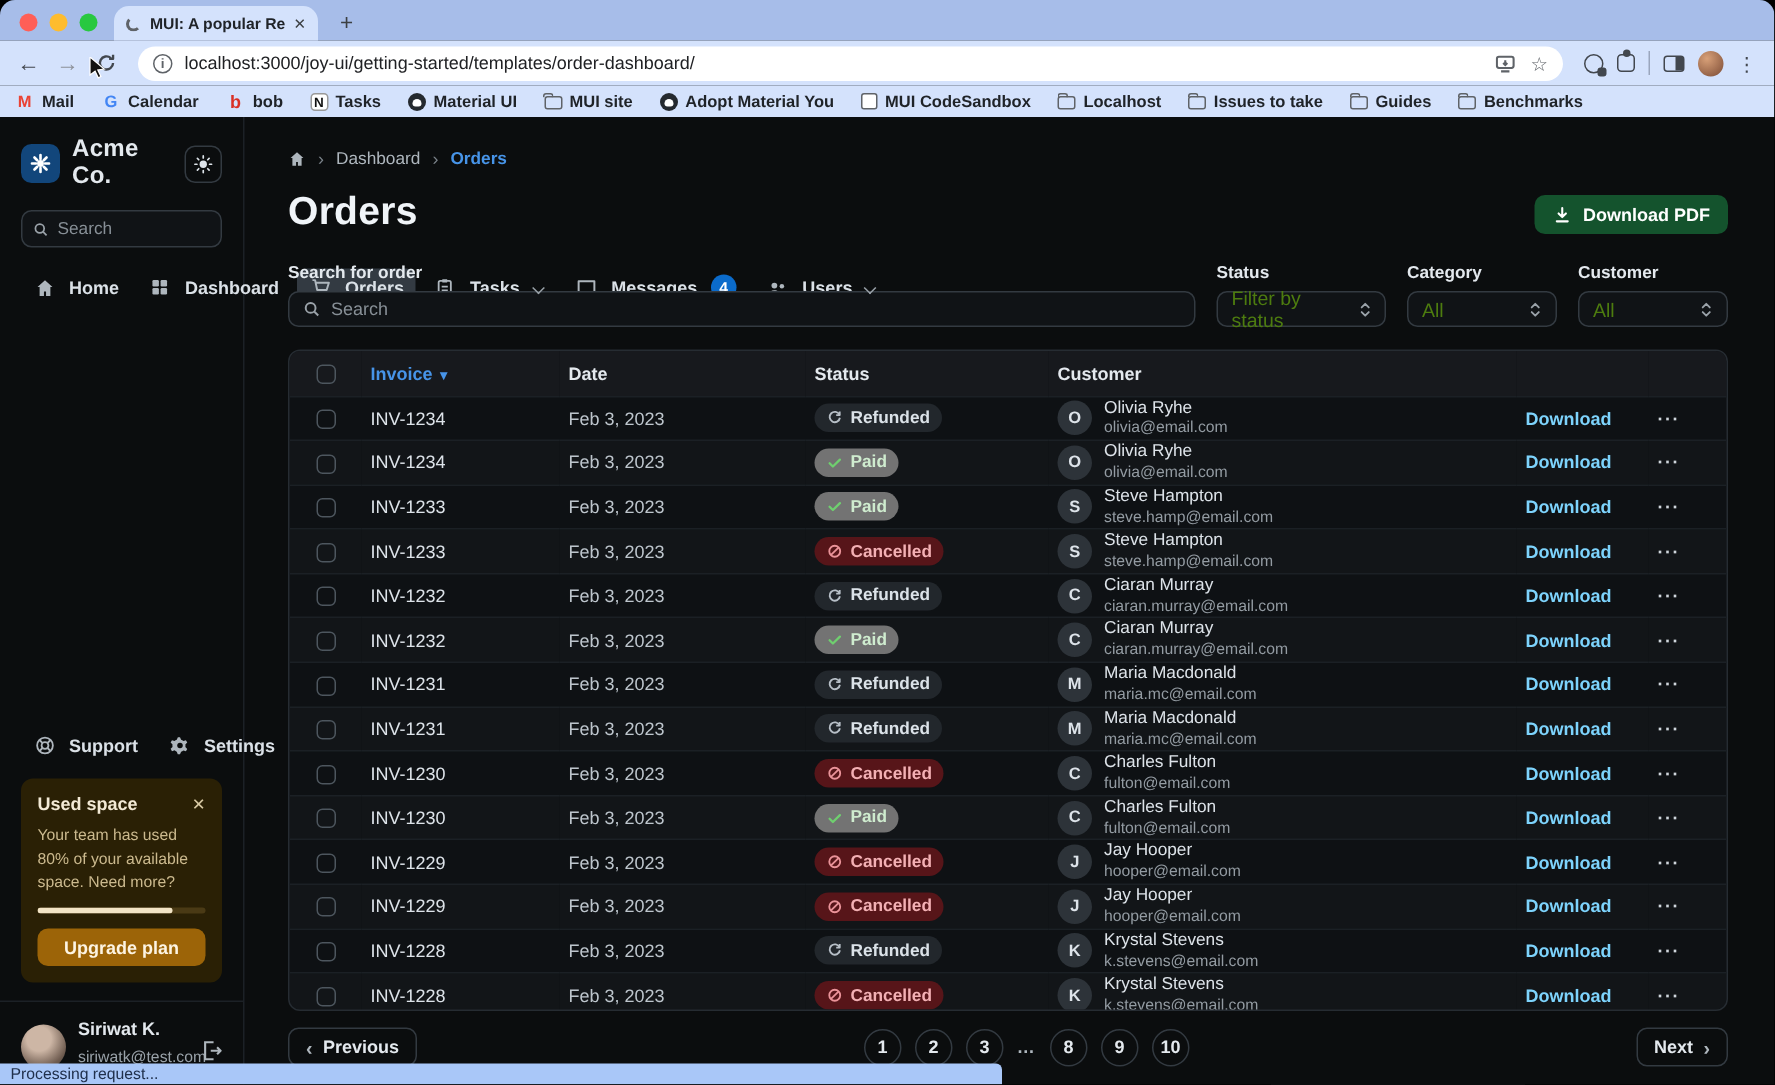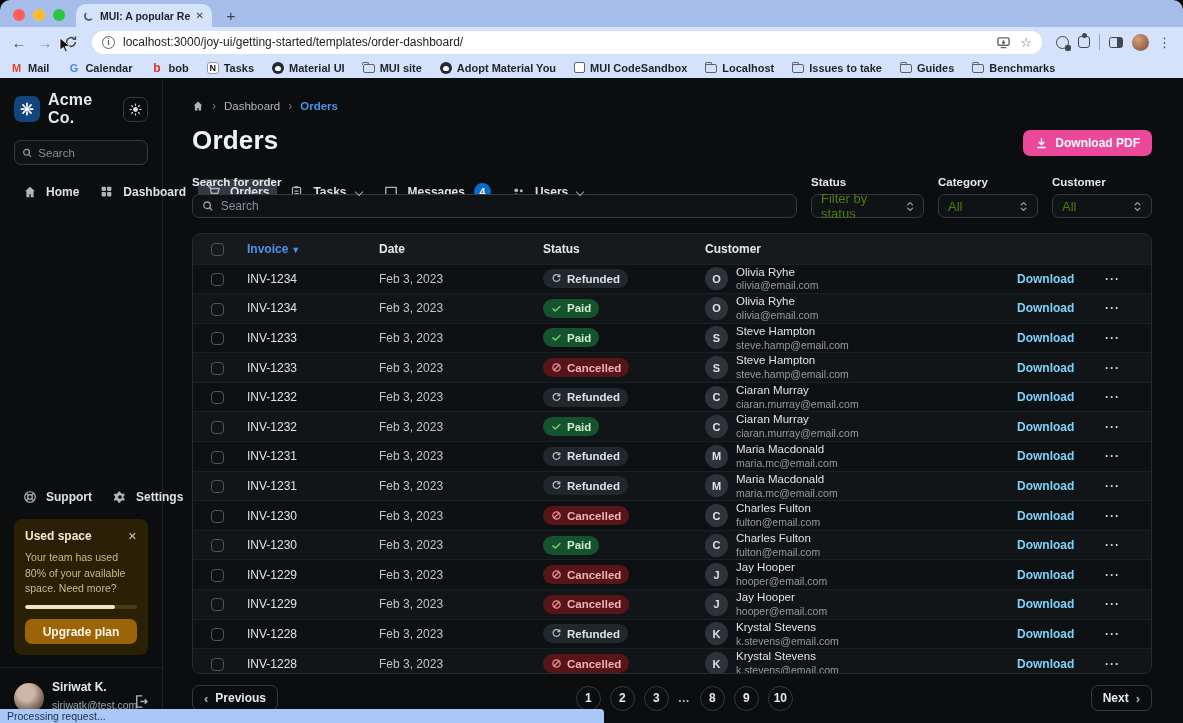--- a/index.html
+++ b/index.html
@@ -81,21 +81,21 @@
   .pf-email { font-size:10.5px; color:#9aa2a9; line-height:1.2; }
   .pf-texts { flex:1; min-width:0; }
   .pf-logout { color:#aeb6bd; flex:none; }
 
   .main { flex:1; min-width:0; display:flex; flex-direction:column; padding:21px 31px 12px 29px; }
   .breadcrumb { display:flex; align-items:center; gap:8px; font-size:11.5px; color:#aeb6bd; }
   .bc-sep { color:#7b838a; font-size:12px; }
   .bc-current { color:#4794e8; font-weight:700; }
   .title-row { display:flex; align-items:flex-end; justify-content:space-between; margin-top:12px; }
   .page-title { font-size:26px; font-weight:800; color:#f0f4f8; letter-spacing:.2px; }
-  .pdf-btn { height:26px; padding:0 12px; border:none; border-radius:7px; background:#ec4899; color:#fff; font-size:12px; font-weight:700; display:flex; align-items:center; gap:7px; font-family:inherit; }
+  .pdf-btn { height:26px; padding:0 12px; border:none; border-radius:7px; background:#14532d; color:#fff; font-size:12px; font-weight:700; display:flex; align-items:center; gap:7px; font-family:inherit; }
 
   .filters { display:flex; gap:14px; margin-top:20px; align-items:flex-end; }
   .fgroup { display:flex; flex-direction:column; gap:6px; }
   .fgrow { flex:1; }
   .flabel { font-size:11.5px; font-weight:700; color:#e4e9ee; }
   .fcontrol { height:24px; border:1px solid #333a41; border-radius:7px; background:#101316; display:flex; align-items:center; gap:7px; padding:0 9px; }
   .fcontrol input { border:none; outline:none; background:transparent; color:#e4e9ee; font-size:12px; width:100%; font-family:inherit; }
   .fcontrol input::placeholder { color:#878f96; }
   .fselect { width:113px; justify-content:space-between; }
   .fselect.narrow { width:100px; }
@@ -107,39 +107,39 @@
   th.sorted { color:#4794e8; }
   .sort-caret { font-size:9px; color:#4794e8; margin-left:3px; }
   tbody td { height:29.6px; border-top:1px solid #1b2025; padding:0 6px; font-size:12px; color:#d4dae0; }
   tbody tr:nth-child(even) { background:rgba(255,255,255,0.018); }
   .c-check { text-align:center; }
   .checkbox { display:inline-block; width:13px; height:13px; border:1.5px solid #4d565e; border-radius:4px; vertical-align:middle; }
   .c-invoice { color:#dde3e9; }
   .c-date { color:#bdc5cc; }
   .chip { display:inline-flex; align-items:center; gap:5px; height:19px; padding:0 8px; border-radius:10px; font-size:11.5px; font-weight:600; }
   .chip-refunded { background:#22272c; color:#dbe2e8; }
-  .chip-paid { background:#14532d; color:#cfeccf;align-items:center; }
+  .chip-paid { background:#737373; color:#cfeccf;align-items:center; }
   .chip-cancelled { background:#571519; color:#f3b0b4; }
   .chip .cic { display:flex; }
   .cust-cell { display:flex; align-items:center; gap:8px; }
   .avatar { width:23px; height:23px; border-radius:50%; background:#2d3339; color:#dde3e9; font-size:11px; font-weight:600; display:flex; align-items:center; justify-content:center; flex:none; }
   .cust-texts { min-width:0; }
   .cname { display:block; font-size:11.5px; color:#dde3e9; line-height:1.3; }
   .cemail { display:block; font-size:10.5px; color:#939ba2; line-height:1.3; }
   .dl-link { color:#7dd3fc; font-weight:700; font-size:12px; text-decoration:none; }
   .dots { color:#cfd6dc; font-weight:800; letter-spacing:1px; font-size:12px; }
 
   .pagination { margin-top:11px; display:flex; align-items:center; }
   .pg-btn { height:26px; padding:0 11px; border:1px solid #333a41; border-radius:7px; background:transparent; color:#e4e9ee; font-size:12px; font-weight:700; display:flex; align-items:center; gap:7px; font-family:inherit; }
   .pg-pages { flex:1; display:flex; justify-content:center; gap:9px; align-items:center; }
   .pg-num { width:25px; height:25px; border:1px solid #333a41; border-radius:50%; background:transparent; color:#e4e9ee; font-size:12px; font-weight:700; display:flex; align-items:center; justify-content:center; font-family:inherit; }
   .pg-ellipsis { border:none; width:auto; color:#aeb6bd; letter-spacing:1px; }
   .pg-glyph { font-size:13px; color:#aeb6bd; }
 
-  .statusbar { position:absolute; left:0; bottom:0; width:604px; height:14px; background:#a9c7f8; border-radius:0 4px 0 0; font-size:10.5px; color:#20304c; display:flex; align-items:center; padding:0 7px; }
+  .statusbar { position:absolute; left:0; bottom:0; width:668px; height:14px; background:#a9c7f8; border-radius:0 4px 0 0; font-size:10.5px; color:#20304c; display:flex; align-items:center; padding:0 7px; }
 </style>
 </head>
 <body>
 
 <div class="screen">
 
   <div class="tabstrip">
     <div class="traffic">
       <span class="tl-red"></span>
       <span class="tl-yellow"></span>

